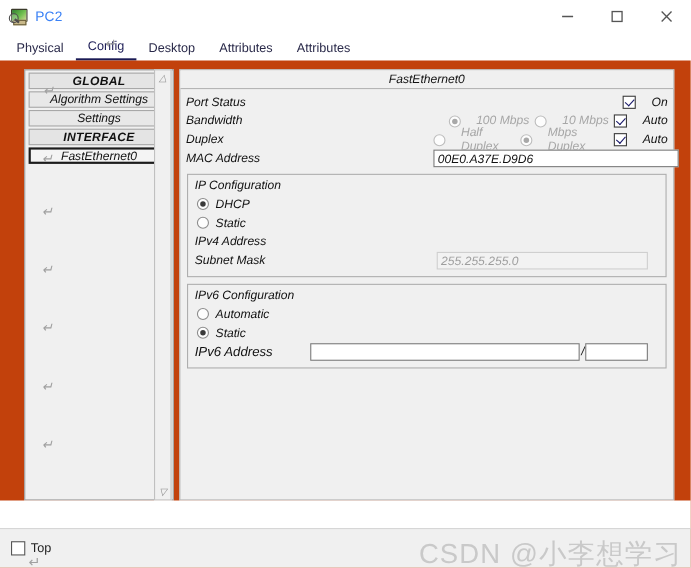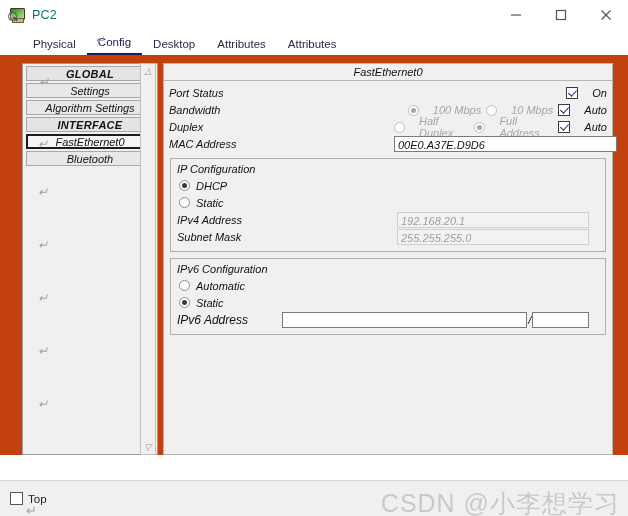--- a/index.html
+++ b/index.html
@@ -49,42 +49,42 @@
     background: rgba(255,255,255,0.25);
   }
   .title-icon .mag-handle {
     position: absolute; left: 5px; top: 11px;
     width: 5px; height: 1.6px;
     background: #4c4c4c;
     transform: rotate(40deg);
   }
   .title-text {
     font-size: 12.5px;
-    color: #0f766e;
+    color: #3b82f6;
     letter-spacing: .2px;
   }
   .win-buttons {
     position: absolute; right: 0; top: 0;
     height: 30px; display: flex; align-items: center;
   }
   .win-btn {
     width: 45px; height: 30px;
     display: flex; align-items: center; justify-content: center;
     color: #444;
     font-size: 13px;
   }
   .win-btn svg { display:block; }
 
   
   .tabstrip {
     height: 25px;
     background: #ffffff;
     display: flex;
     align-items: flex-end;
-    padding-left: 22px;
+    padding-left: 4px;
     box-sizing: border-box;
     position: relative;
   }
   .tab {
     font-size: 11.5px;
     color: #2a2a4a;
     padding: 0 11px 4px 11px;
     line-height: 13px;
     white-space: nowrap;
   }
@@ -358,25 +358,24 @@
   <div class="tab">Attributes</div>
   <div class="tab">Attributes</div>
   <div class="tabstrip-filler"></div>
 </div>
 <div class="artifact" style="left:96px; top:34px;">↵</div>
 
 <div class="body-area">
 
   <div class="nav-panel">
     <div class="nav-item header">GLOBAL</div>
+    <div class="nav-item">Algorithm Settings</div>
     <div class="nav-item">Settings</div>
-    <div class="nav-item">Algorithm Settings</div>
     <div class="nav-item header">INTERFACE</div>
     <div class="nav-item selected">FastEthernet0</div>
-    <div class="nav-item">Bluetooth</div>
 
     <div class="artifact" style="left:16px; top:12px;">↵</div>
     <div class="artifact" style="left:15px; top:74px;">↵</div>
     <div class="artifact" style="left:15px; top:122px;">↵</div>
     <div class="artifact" style="left:15px; top:175px;">↵</div>
     <div class="artifact" style="left:15px; top:228px;">↵</div>
     <div class="artifact" style="left:15px; top:281px;">↵</div>
     <div class="artifact" style="left:15px; top:334px;">↵</div>
   </div>
 
@@ -420,21 +419,21 @@
 
       <div class="row">
         <div class="row-label">Duplex</div>
         <div class="row-controls">
           <div class="ctl">
             <span class="radio disabled"></span>
             <span class="ctl-label dim">Half Duplex</span>
           </div>
           <div class="ctl">
             <span class="radio checked disabled"></span>
-            <span class="ctl-label dim">Full Address</span>
+            <span class="ctl-label dim">Mbps Duplex</span>
           </div>
           <div class="ctl">
             <span class="checkbox checked"></span>
             <span class="ctl-label">Auto</span>
           </div>
         </div>
       </div>
 
       <div class="row mac">
         <div class="row-label">MAC Address</div>
@@ -449,21 +448,20 @@
       <div class="grow">
         <span class="radio checked"></span>
         <span class="lbl">DHCP</span>
       </div>
       <div class="grow">
         <span class="radio"></span>
         <span class="lbl">Static</span>
       </div>
       <div class="grow">
         <span class="field-label">IPv4 Address</span>
-        <span class="tinput dim ipv4-input">192.168.20.1</span>
       </div>
       <div class="grow">
         <span class="field-label">Subnet Mask</span>
         <span class="tinput dim ipv4-input">255.255.255.0</span>
       </div>
     </div>
 
     <div class="group">
       <div class="group-title">IPv6 Configuration</div>
       <div class="grow">

